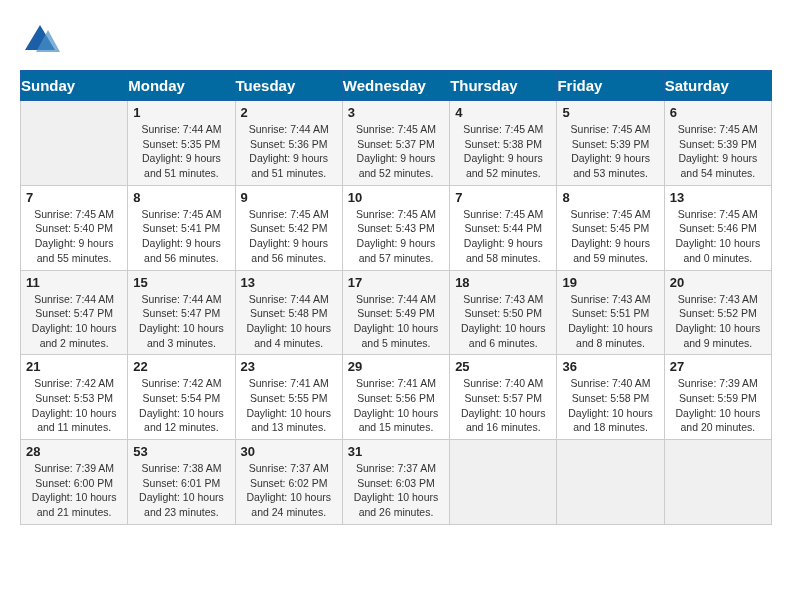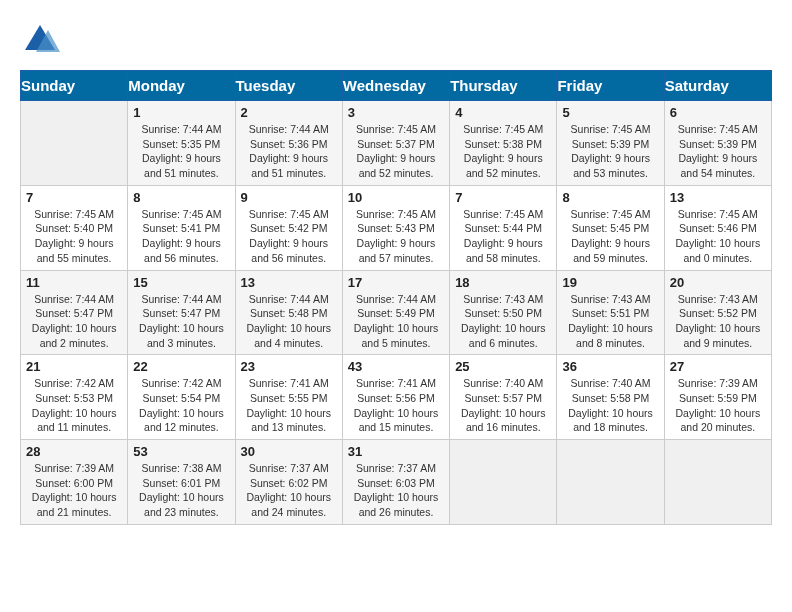--- a/index.html
+++ b/index.html
@@ -210,21 +210,21 @@
         </td>
         <td>
           <span class="day-num">22</span>
           <div class="day-info">Sunrise: 7:42 AM<br>Sunset: 5:54 PM<br>Daylight: 10 hours and 12 minutes.</div>
         </td>
         <td>
           <span class="day-num">23</span>
           <div class="day-info">Sunrise: 7:41 AM<br>Sunset: 5:55 PM<br>Daylight: 10 hours and 13 minutes.</div>
         </td>
         <td>
-          <span class="day-num">43</span>
+          <span class="day-num">29</span>
           <div class="day-info">Sunrise: 7:41 AM<br>Sunset: 5:56 PM<br>Daylight: 10 hours and 15 minutes.</div>
         </td>
         <td>
           <span class="day-num">25</span>
           <div class="day-info">Sunrise: 7:40 AM<br>Sunset: 5:57 PM<br>Daylight: 10 hours and 16 minutes.</div>
         </td>
         <td>
           <span class="day-num">36</span>
           <div class="day-info">Sunrise: 7:40 AM<br>Sunset: 5:58 PM<br>Daylight: 10 hours and 18 minutes.</div>
         </td>

